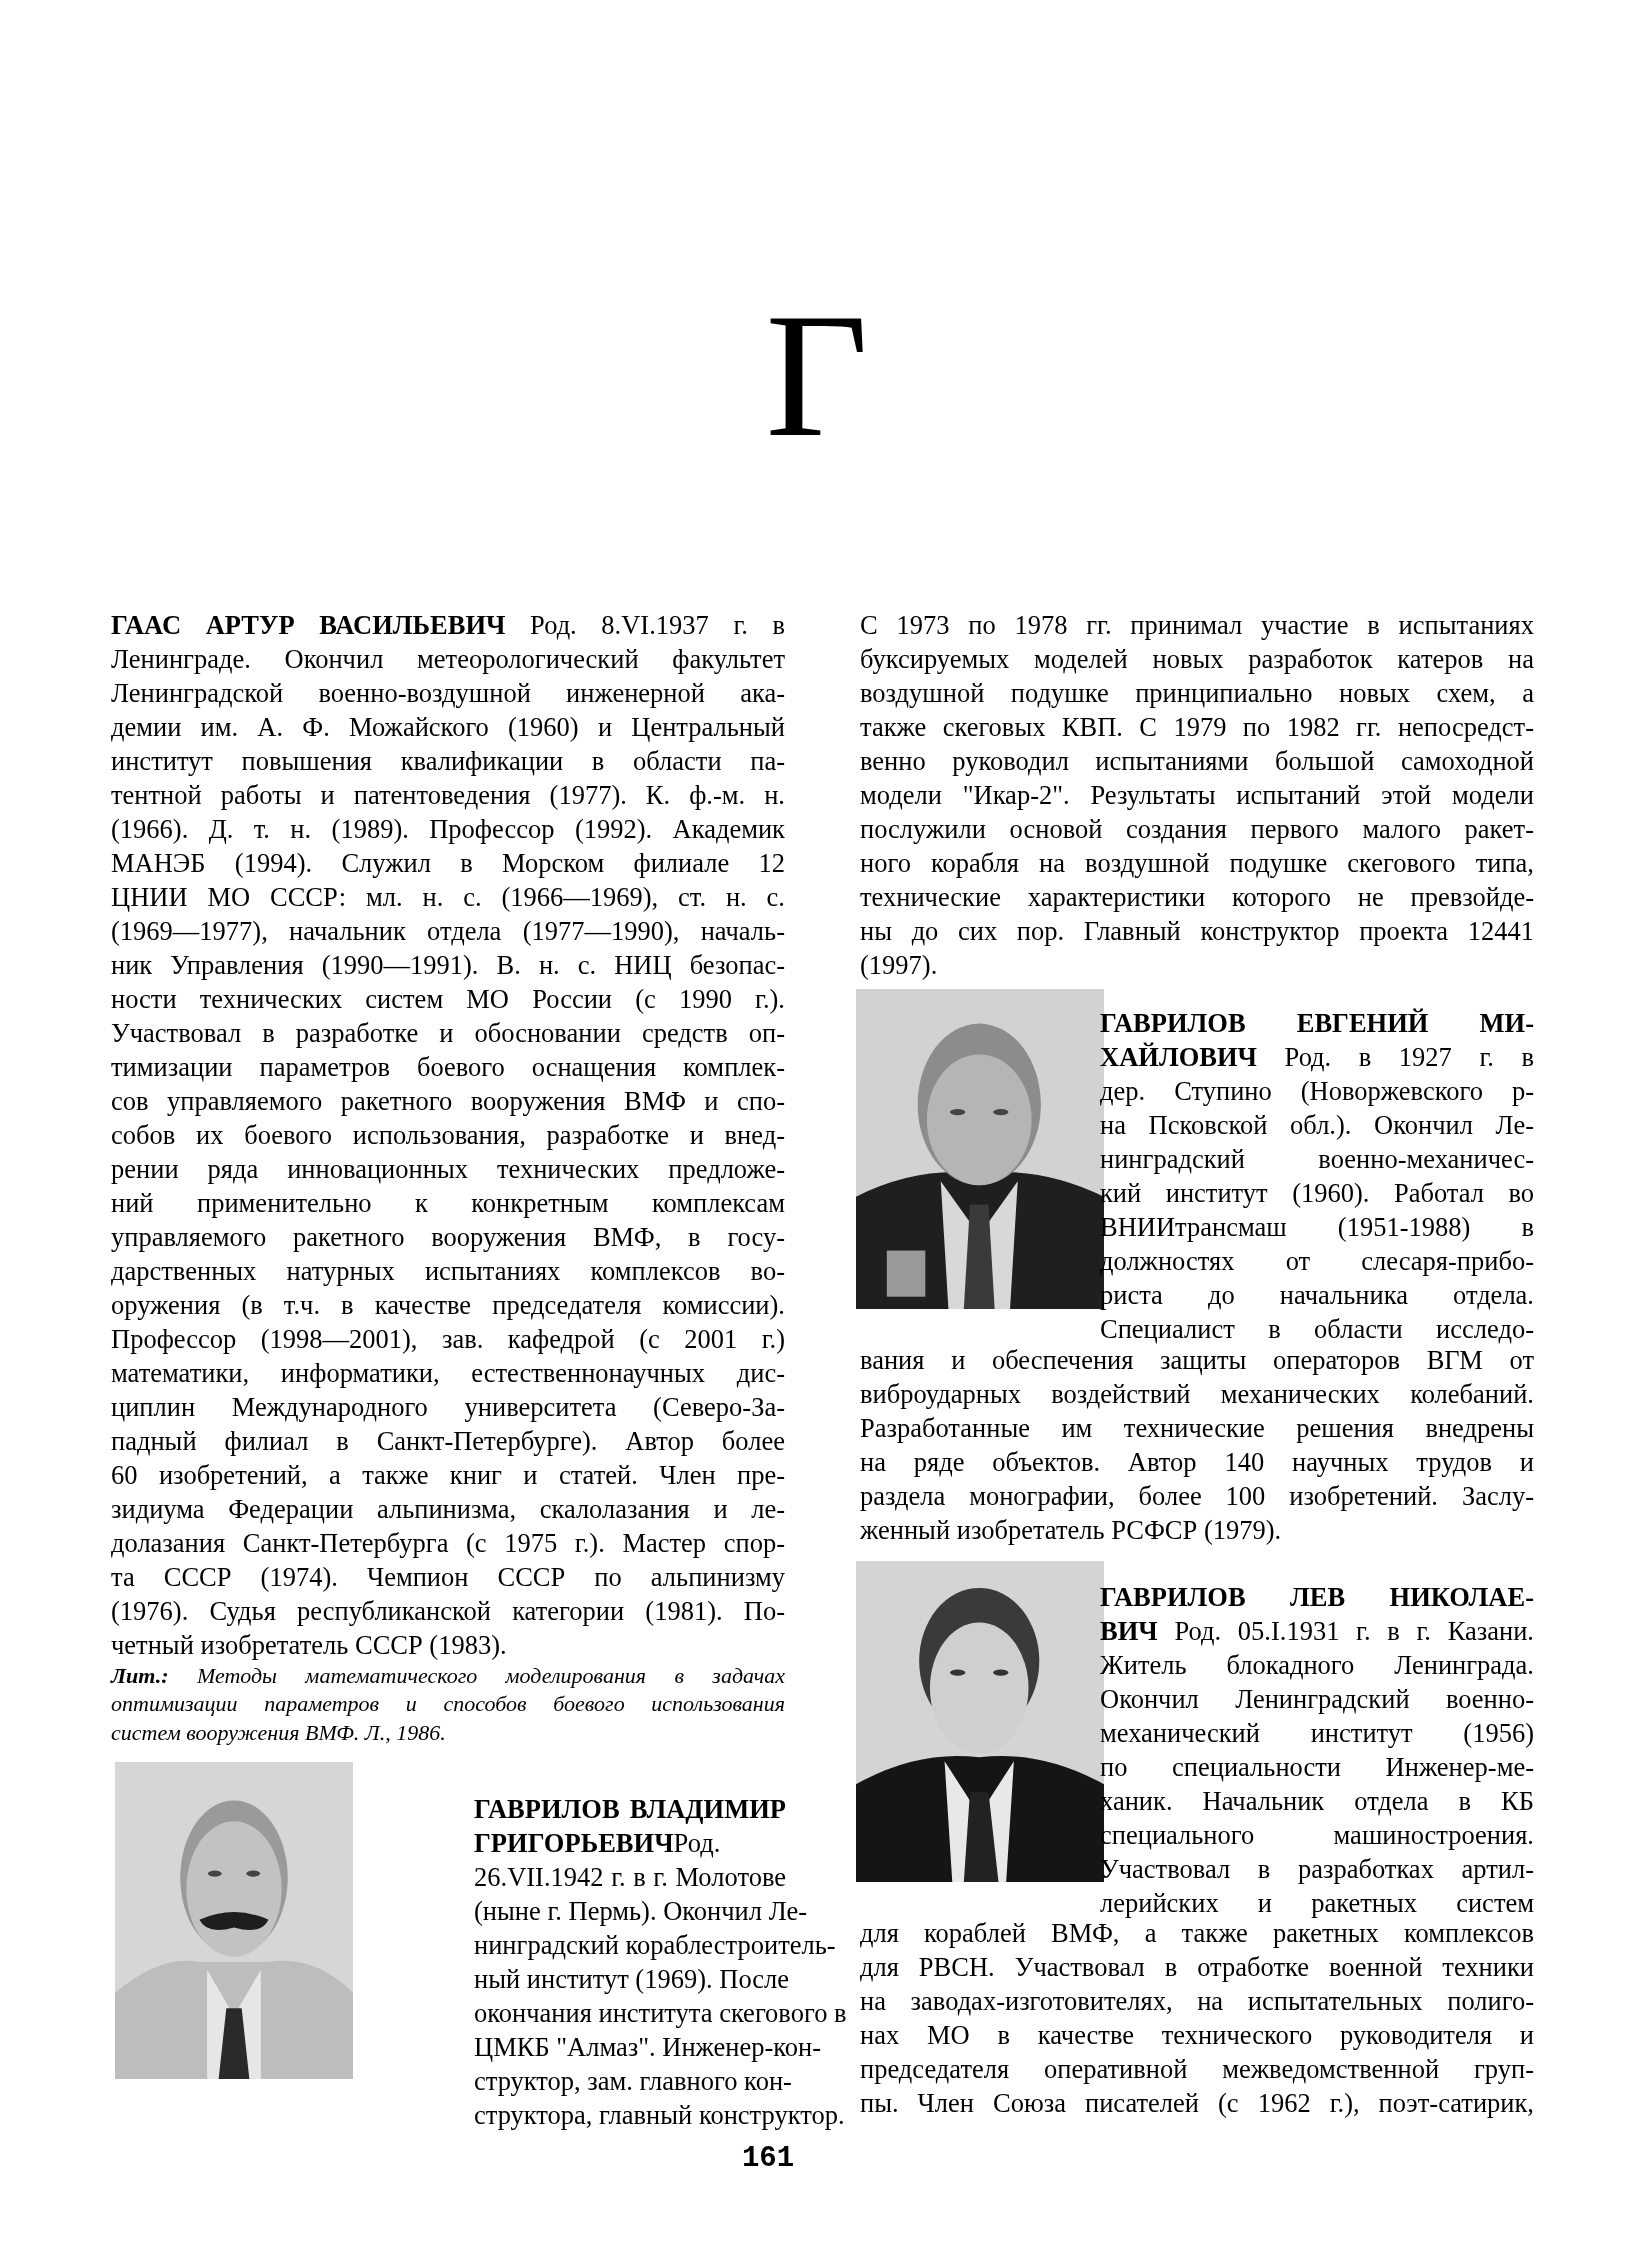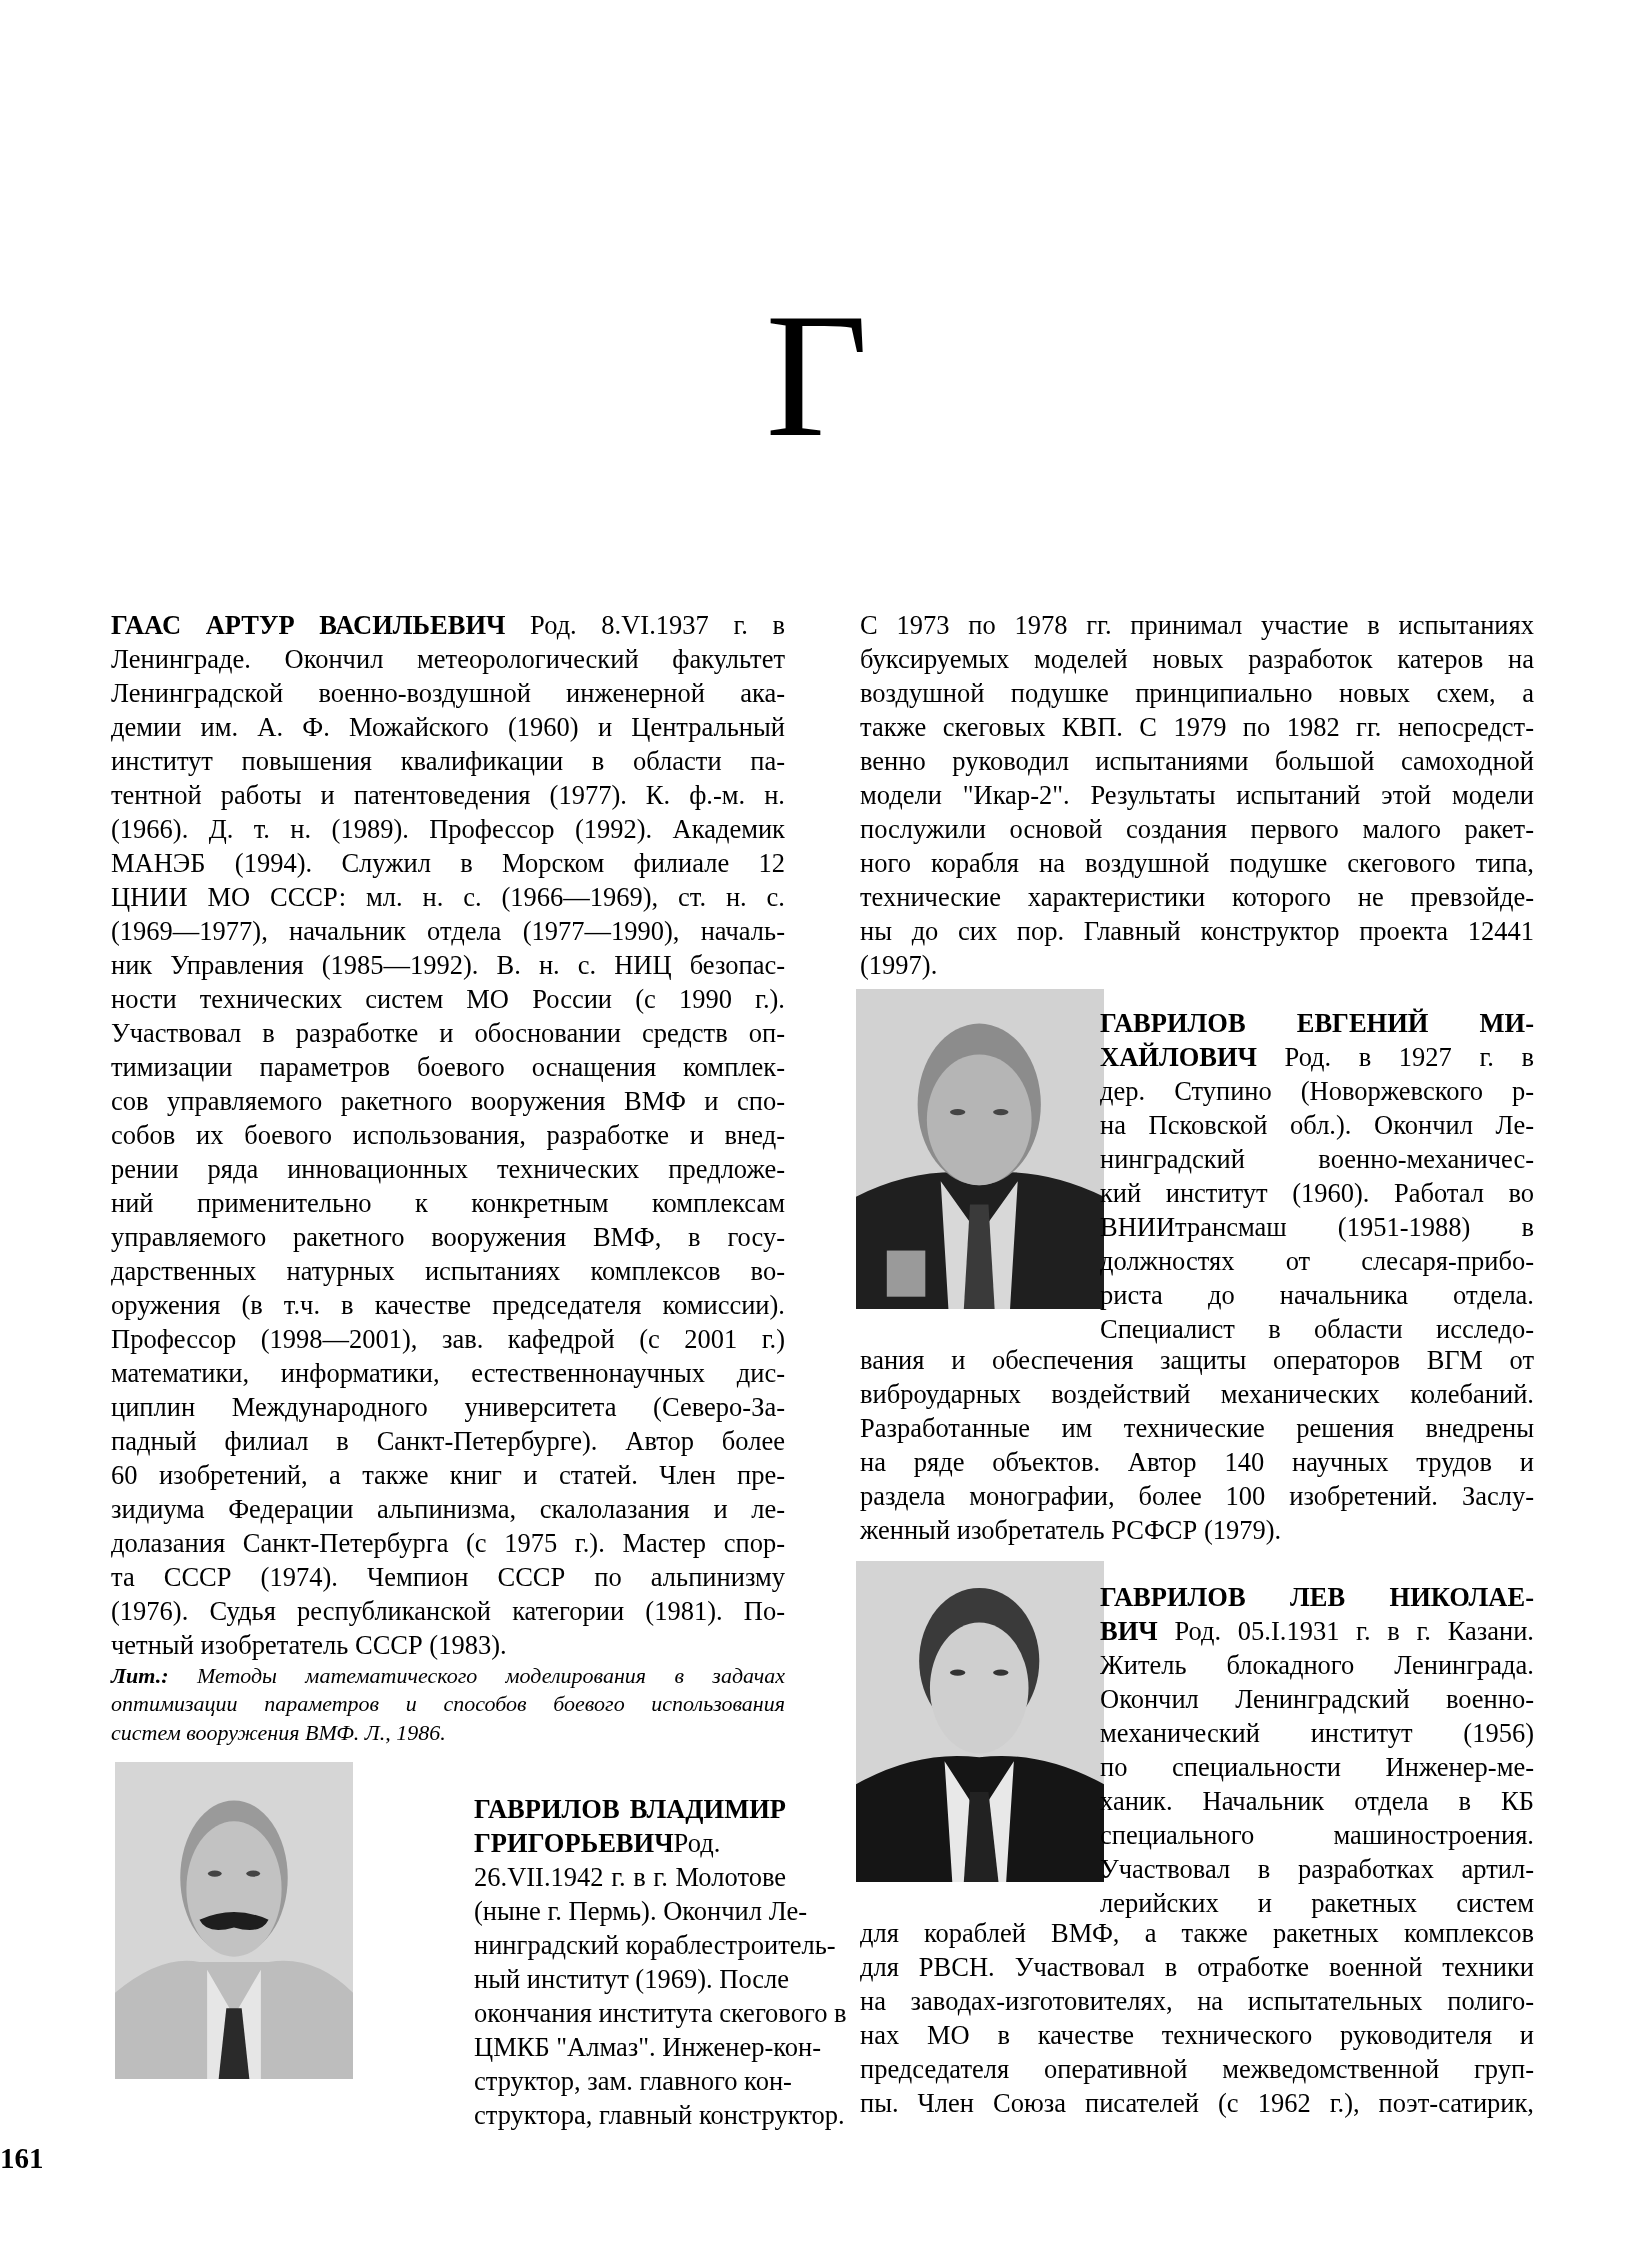--- a/index.html
+++ b/index.html
@@ -11,40 +11,40 @@
   .col-left { left:111px; top:584px; }
   .col-right { left:860px; top:584px; }
   .ln { display:block; font-size:26.5px; line-height:34px; height:34px;
         text-align:justify; text-align-last:justify; white-space:nowrap; overflow:visible; }
   .ln.last { text-align-last:left; }
   .ln b { font-weight:bold; }
   .lit .ln { font-size:22px; line-height:28.4px; height:28.4px; font-style:italic; }
   .lit b { font-style:italic; font-weight:bold; }
   .photo { position:absolute; overflow:hidden; background:#d9d9d9; }
   .photo svg { display:block; width:100%; height:100%; }
-  .page-number { position:absolute; left:0; width:1536px; top:2142px; 
-                 font-family:Liberation Serif, serif; font-weight:bold; font-size:29px; }
+  .page-number { position:absolute; left:0; width:1536px; top:2142px; text-align:center;
+                 font-family:Liberation Mono, monospace; font-weight:bold; font-size:29px; }
 </style>
 </head>
 <body>
 
 <div class="big-letter">Г</div>
 
 <div class="col col-left" id="gaas">
     <span class="ln"><b>ГААС АРТУР ВАСИЛЬЕВИЧ</b><span> Род. 8.VI.1937 г. в</span></span>
     <span class="ln"><span>Ленинграде. Окончил метеорологический факультет</span></span>
     <span class="ln"><span>Ленинградской военно-воздушной инженерной ака-</span></span>
     <span class="ln"><span>демии им. А. Ф. Можайского (1960) и Центральный</span></span>
     <span class="ln"><span>институт повышения квалификации в области  па-</span></span>
     <span class="ln"><span>тентной работы и патентоведения (1977). К. ф.-м. н.</span></span>
     <span class="ln"><span>(1966). Д. т. н. (1989). Профессор (1992). Академик</span></span>
     <span class="ln"><span>МАНЭБ (1994). Служил в Морском филиале 12</span></span>
     <span class="ln"><span>ЦНИИ МО СССР: мл. н. с. (1966—1969), ст. н. с.</span></span>
     <span class="ln"><span>(1969—1977), начальник отдела (1977—1990), началь-</span></span>
-    <span class="ln"><span>ник Управления (1985—1992). В. н. с. НИЦ безопас-</span></span>
+    <span class="ln"><span>ник Управления (1990—1991). В. н. с. НИЦ безопас-</span></span>
     <span class="ln"><span>ности технических систем МО России (с 1990 г.).</span></span>
     <span class="ln"><span>Участвовал в разработке и обосновании средств оп-</span></span>
     <span class="ln"><span>тимизации параметров боевого оснащения комплек-</span></span>
     <span class="ln"><span>сов управляемого ракетного вооружения ВМФ и спо-</span></span>
     <span class="ln"><span>собов их боевого использования, разработке и внед-</span></span>
     <span class="ln"><span>рении ряда инновационных технических предложе-</span></span>
     <span class="ln"><span>ний применительно к конкретным комплексам</span></span>
     <span class="ln"><span>управляемого ракетного вооружения ВМФ, в госу-</span></span>
     <span class="ln"><span>дарственных натурных испытаниях комплексов во-</span></span>
     <span class="ln"><span>оружения (в т.ч. в качестве председателя комиссии).</span></span>

